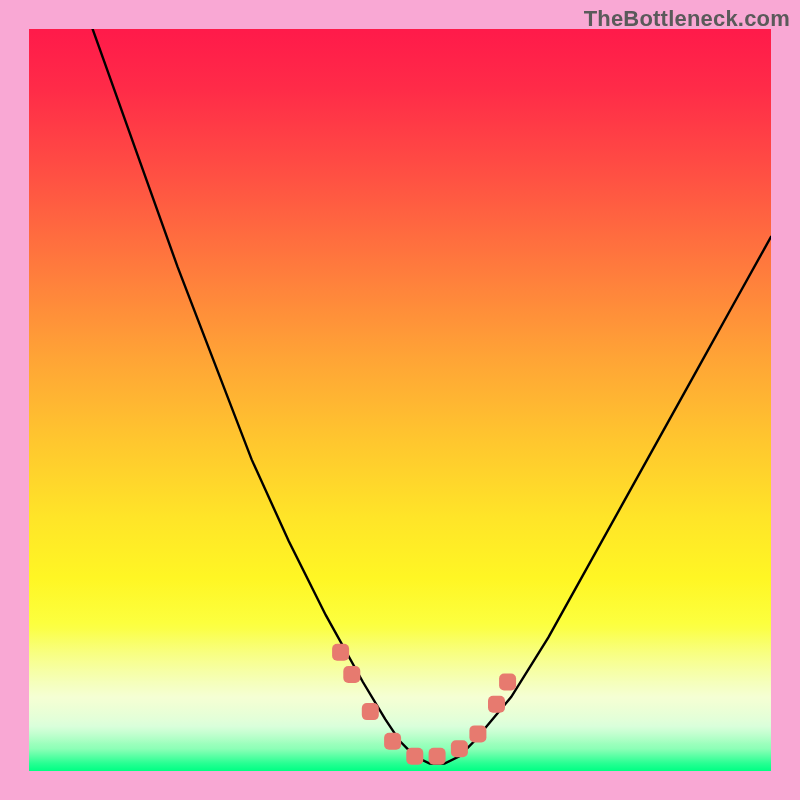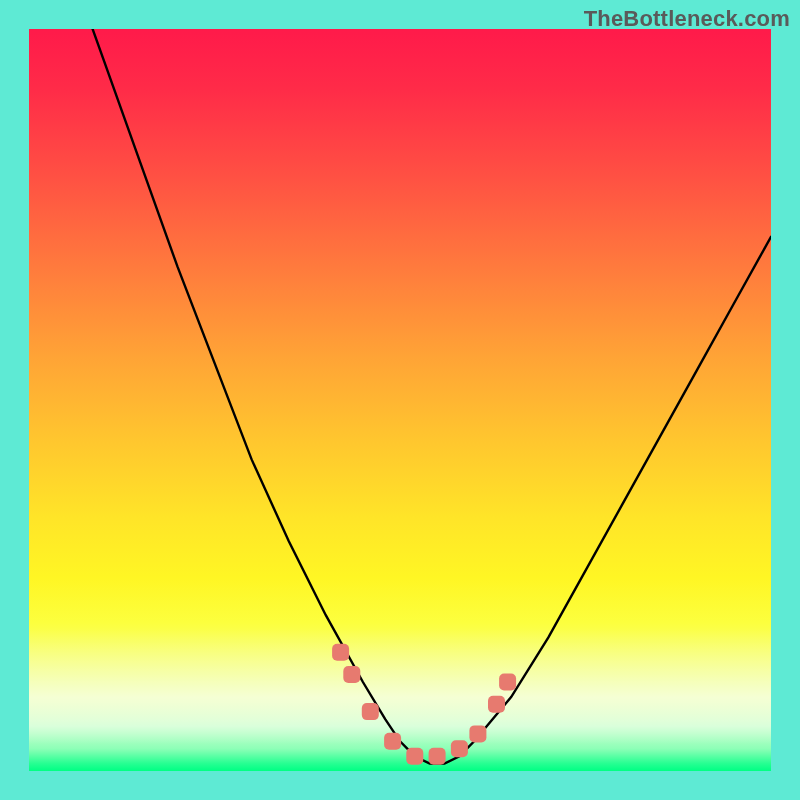--- a/index.html
+++ b/index.html
@@ -8,21 +8,21 @@
     width: 800px;
     height: 800px;
     background: #000;
     overflow: hidden;
     font-family: Arial, Helvetica, sans-serif;
   }
   .frame {
     position: relative;
     width: 800px;
     height: 800px;
-    background: #5eead4;
+    background: #f9a8d4;
   }
   .watermark {
     position: absolute;
     top: 6px;
     right: 10px;
     font-size: 22px;
     font-weight: 600;
     color: #5a5a5a;
     letter-spacing: 0.2px;
     z-index: 10;

